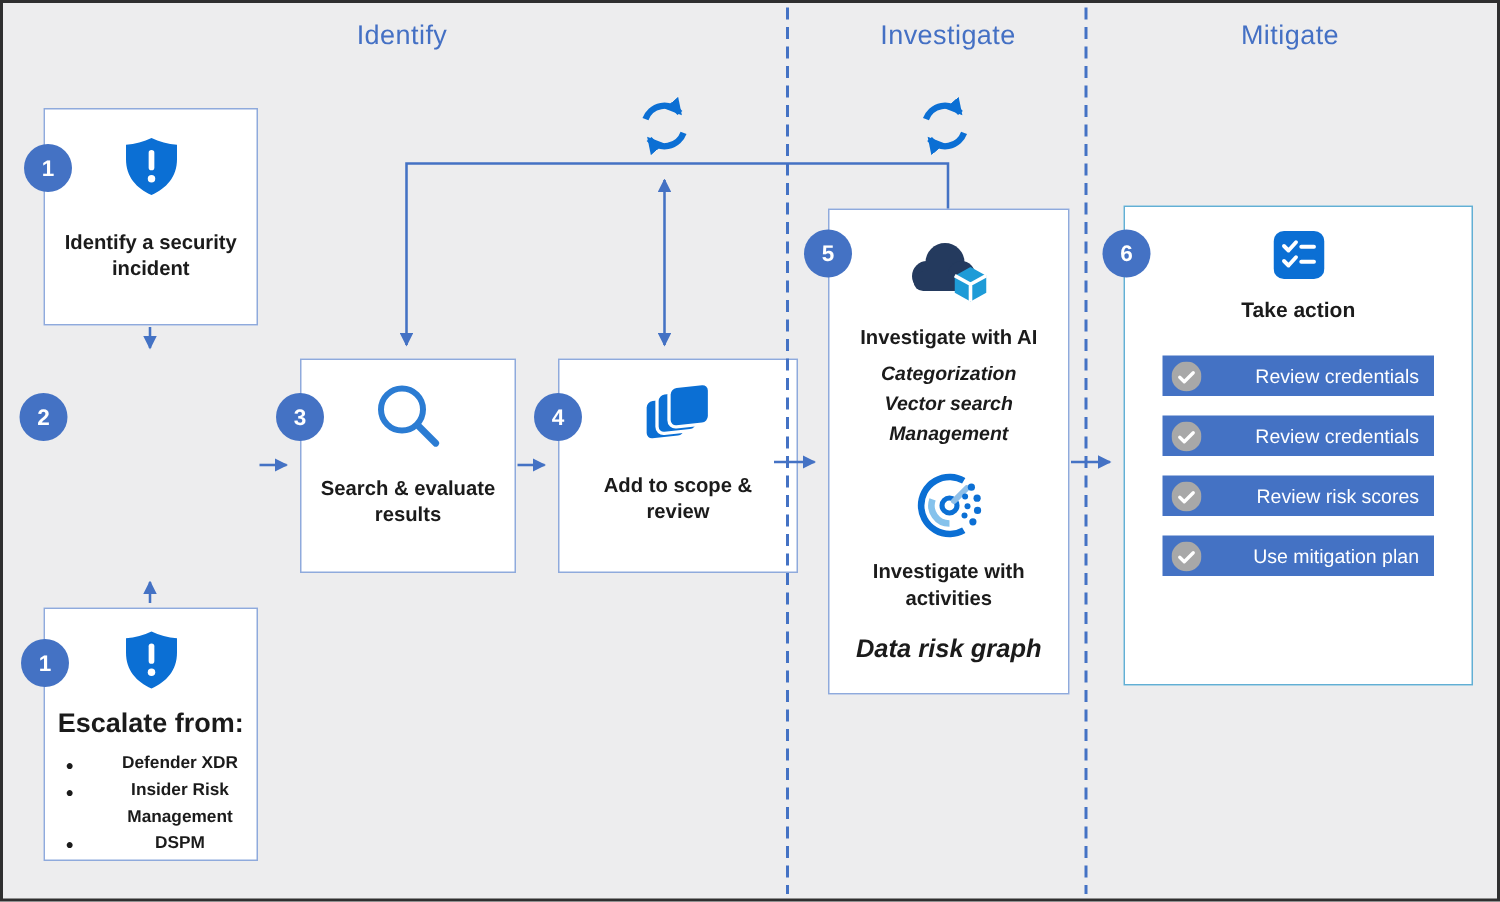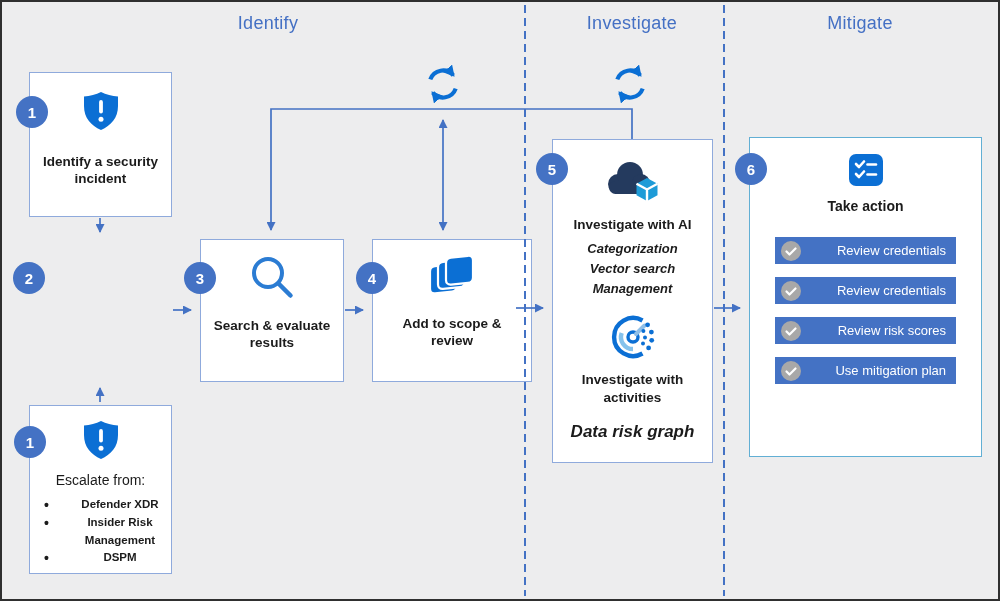--- a/index.html
+++ b/index.html
@@ -50,21 +50,21 @@
   #badge-5{left:534px;top:151px;}
   #badge-6{left:733px;top:151px;}
 
   .box-title{font-size:13.5px;font-weight:bold;color:var(--ink);
              text-align:center;line-height:1.26;}
   #box-identify .box-title{margin-top:22px;width:132px;}
   #box-create .box-title{margin-top:8px;width:112px;}
   #box-search .box-title{margin-top:17px;width:132px;}
   #box-scope .box-title{margin-top:17px;width:120px;}
 
-  .esc-title{font-size:14px;font-weight:normal;color:var(--ink);margin-top:12px;text-align:right;}
+  .esc-title{font-size:18px;font-weight:bold;color:var(--ink);margin-top:12px;text-align:right;}
   .esc-list{margin-top:8px;width:100%;padding-left:12px;}
   .esc-list li{list-style:none;position:relative;padding-left:27px;
                font-size:11.5px;font-weight:bold;color:var(--ink);
                line-height:1.55;text-align:center;}
   .esc-list li::before{content:"\2022";position:absolute;left:2px;top:-1px;
                font-size:14px;}
 
   .ai-title{font-size:13.5px;font-weight:bold;color:var(--ink);margin-top:13px;
             white-space:nowrap;}
   .ai-methods{margin-top:7px;text-align:center;}

